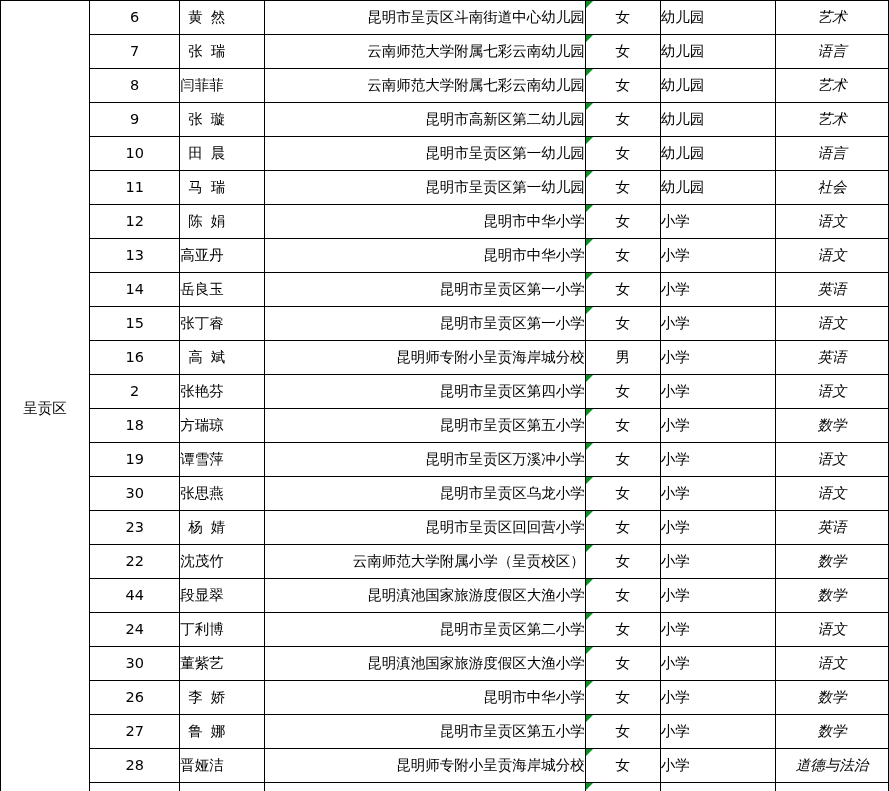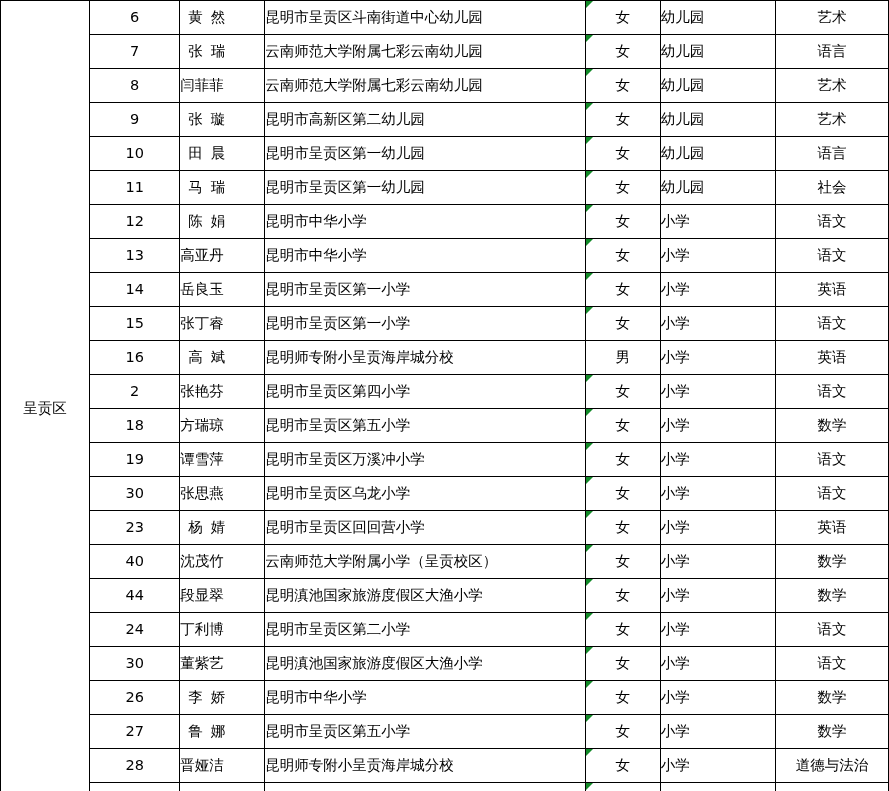--- a/index.html
+++ b/index.html
@@ -54,36 +54,37 @@
   }
   td.name {
     text-align: left;
     font-size: 15px;
   }
   td.name .sp2 {
     letter-spacing: 0.55em;
     padding-left: 0.55em;
   }
   td.school {
-    text-align: left;
+    text-align: right;
     padding-left: 6px;
     font-size: 15px;
   }
   td.sex {
     text-align: center;
     font-size: 15px;
     position: relative;
   }
   td.stage {
     text-align: left;
     font-size: 15px;
   }
   td.subj {
     text-align: center;
     font-size: 15px;
+    font-style: italic;
   }
   
   td.sex .flag {
     position: absolute;
     top: 0;
     left: 0;
     width: 0;
     height: 0;
     border-top: 7px solid #128a28;
     border-right: 7px solid transparent;
@@ -227,21 +228,21 @@
         </tr>
         <tr>
           <td class="idx">23</td>
           <td class="name"><span class="sp2">杨婧</span></td>
           <td class="school">昆明市呈贡区回回营小学</td>
           <td class="sex"><span class="flag"></span><span>女</span></td>
           <td class="stage">小学</td>
           <td class="subj">英语</td>
         </tr>
         <tr>
-          <td class="idx">40</td>
+          <td class="idx">22</td>
           <td class="name">沈茂竹</td>
           <td class="school">云南师范大学附属小学（呈贡校区）</td>
           <td class="sex"><span class="flag"></span><span>女</span></td>
           <td class="stage">小学</td>
           <td class="subj">数学</td>
         </tr>
         <tr>
           <td class="idx">44</td>
           <td class="name">段显翠</td>
           <td class="school">昆明滇池国家旅游度假区大渔小学</td>

